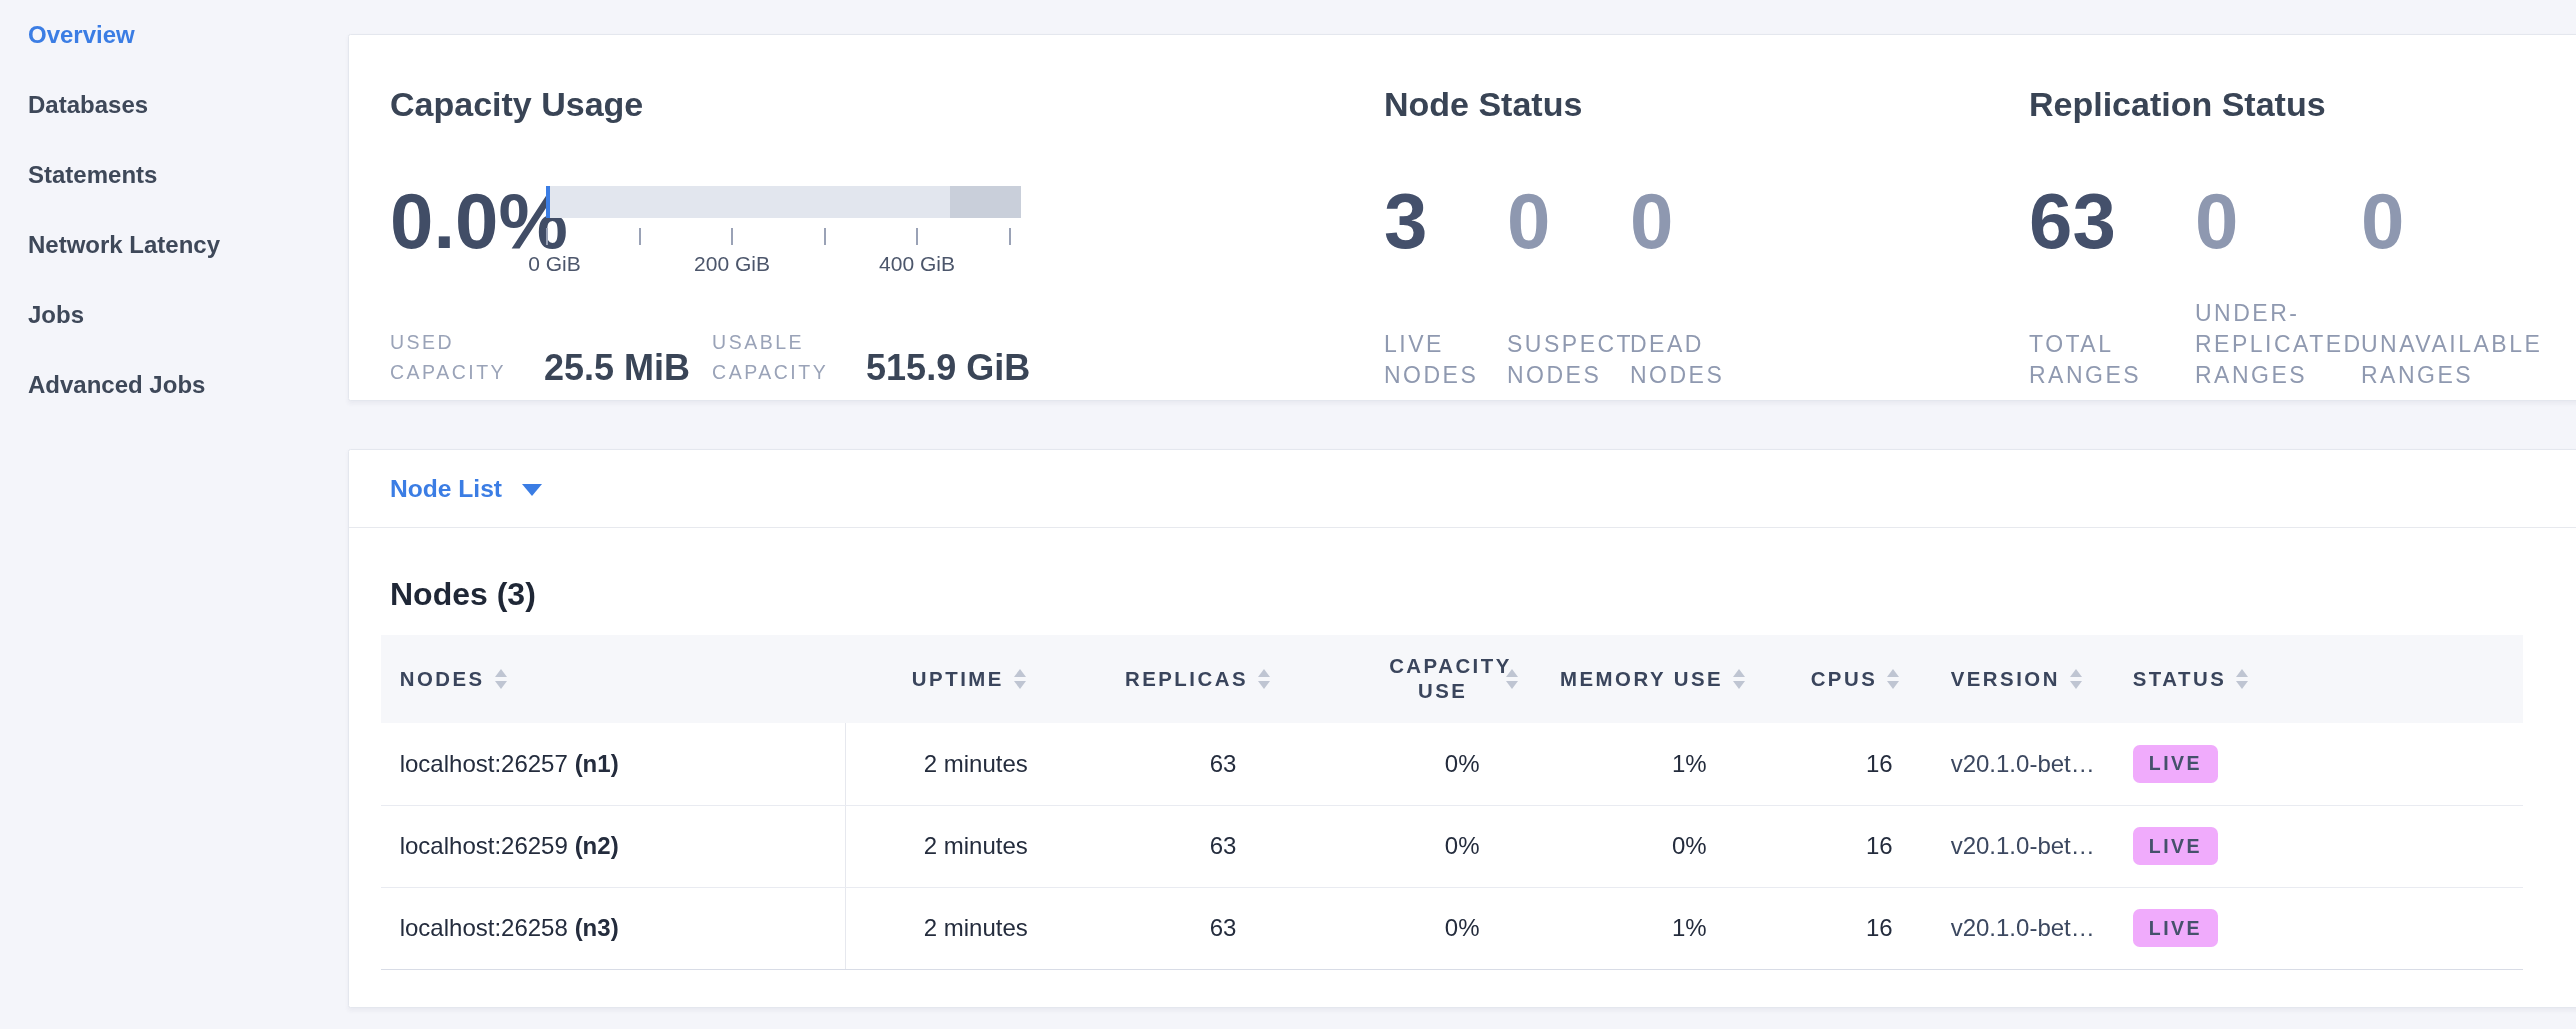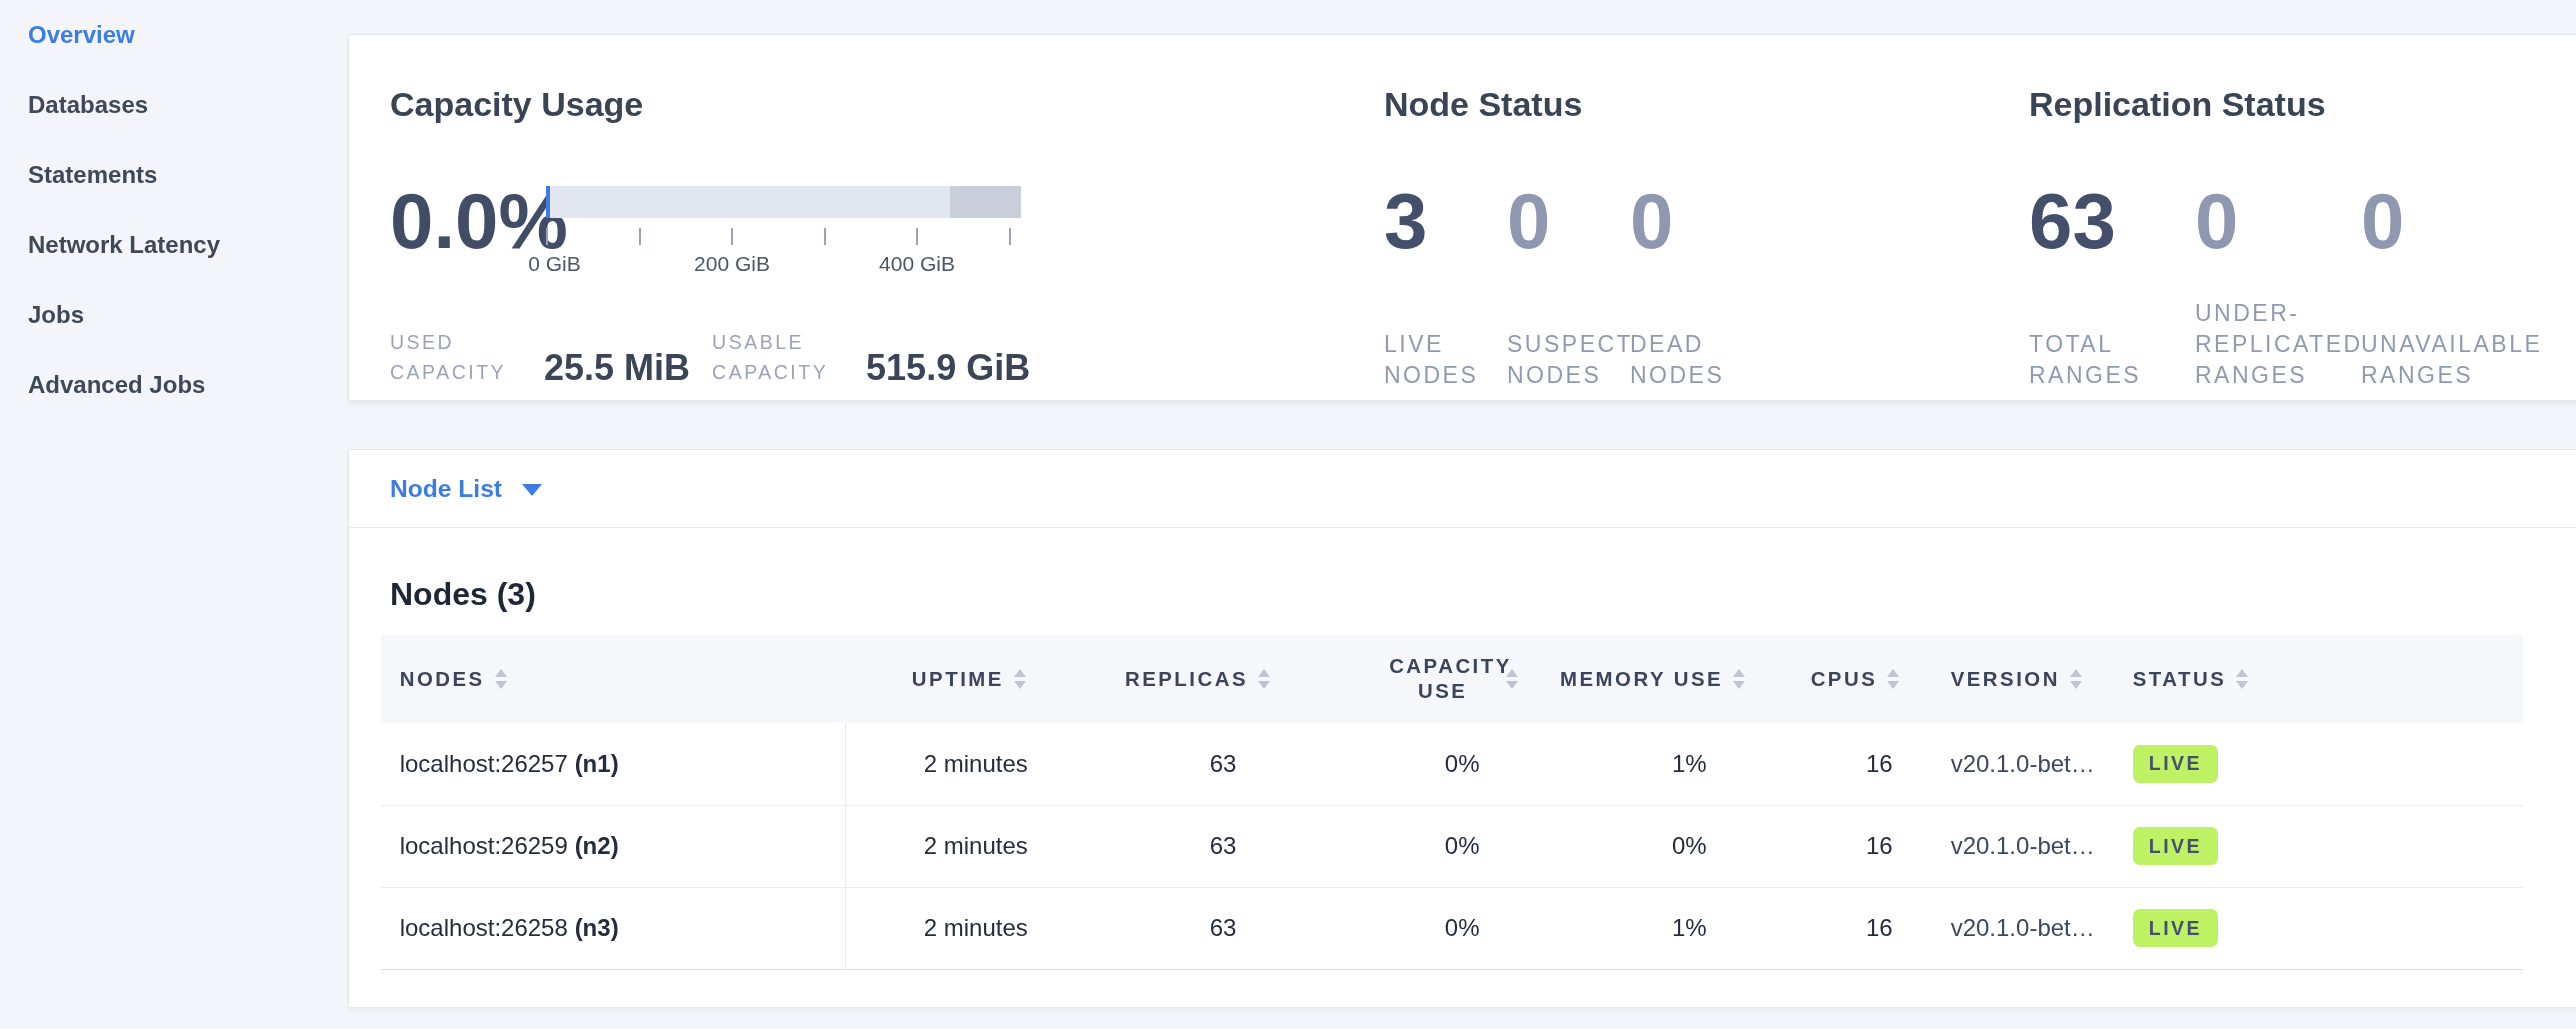--- a/index.html
+++ b/index.html
@@ -102,21 +102,21 @@
   td.num { text-align:right; }
   td.cell-uptime   { padding-right:8.5px; }
   td.cell-replicas { padding-right:44px; }
   td.cell-capacity { padding-right:49px; }
   td.cell-memory   { padding-right:49px; }
   td.cell-cpus     { padding-right:17px; }
   td.cell-version  { padding-left:41px; color:#3c4860; }
   td.cell-status   { padding-left:36px; }
   .node-id { font-weight:700; margin-left:6.8px; }
 
-  .badge-live { display:inline-block; background:#bef264; color:#45516b;
+  .badge-live { display:inline-block; background:#f0abfc; color:#45516b;
                 font-size:19.5px; font-weight:700; letter-spacing:2.5px;
                 padding:7.6px 16px; border-radius:6.8px; }
 </style>
 </head>
 <body>
 
 <nav class="sidebar">
   <div class="side-item active">Overview</div>
   <div class="side-item">Databases</div>
   <div class="side-item">Statements</div>

